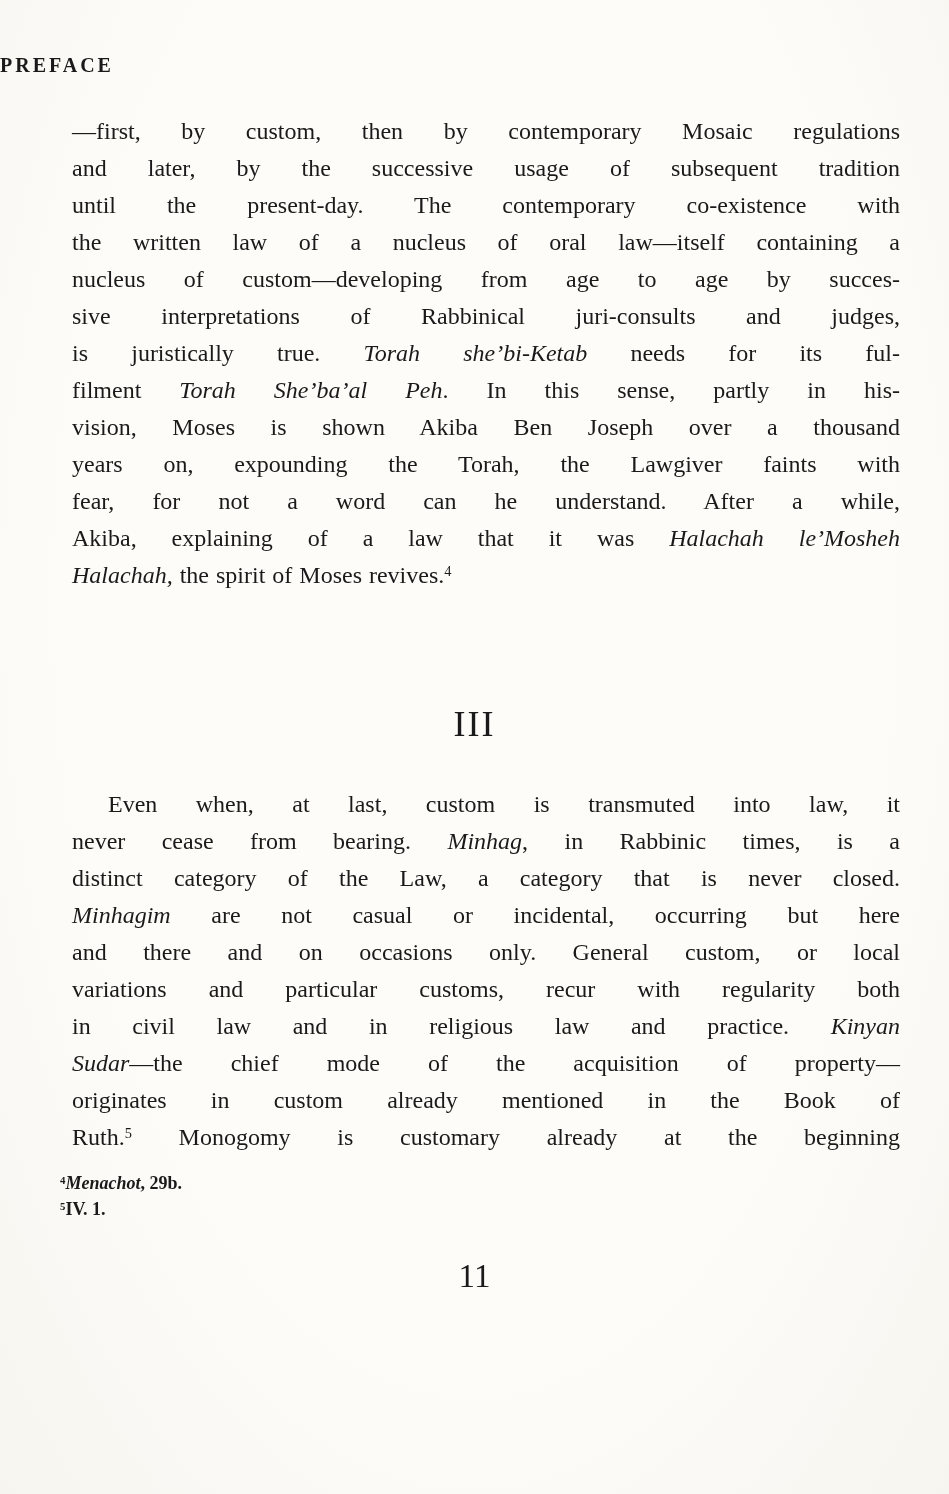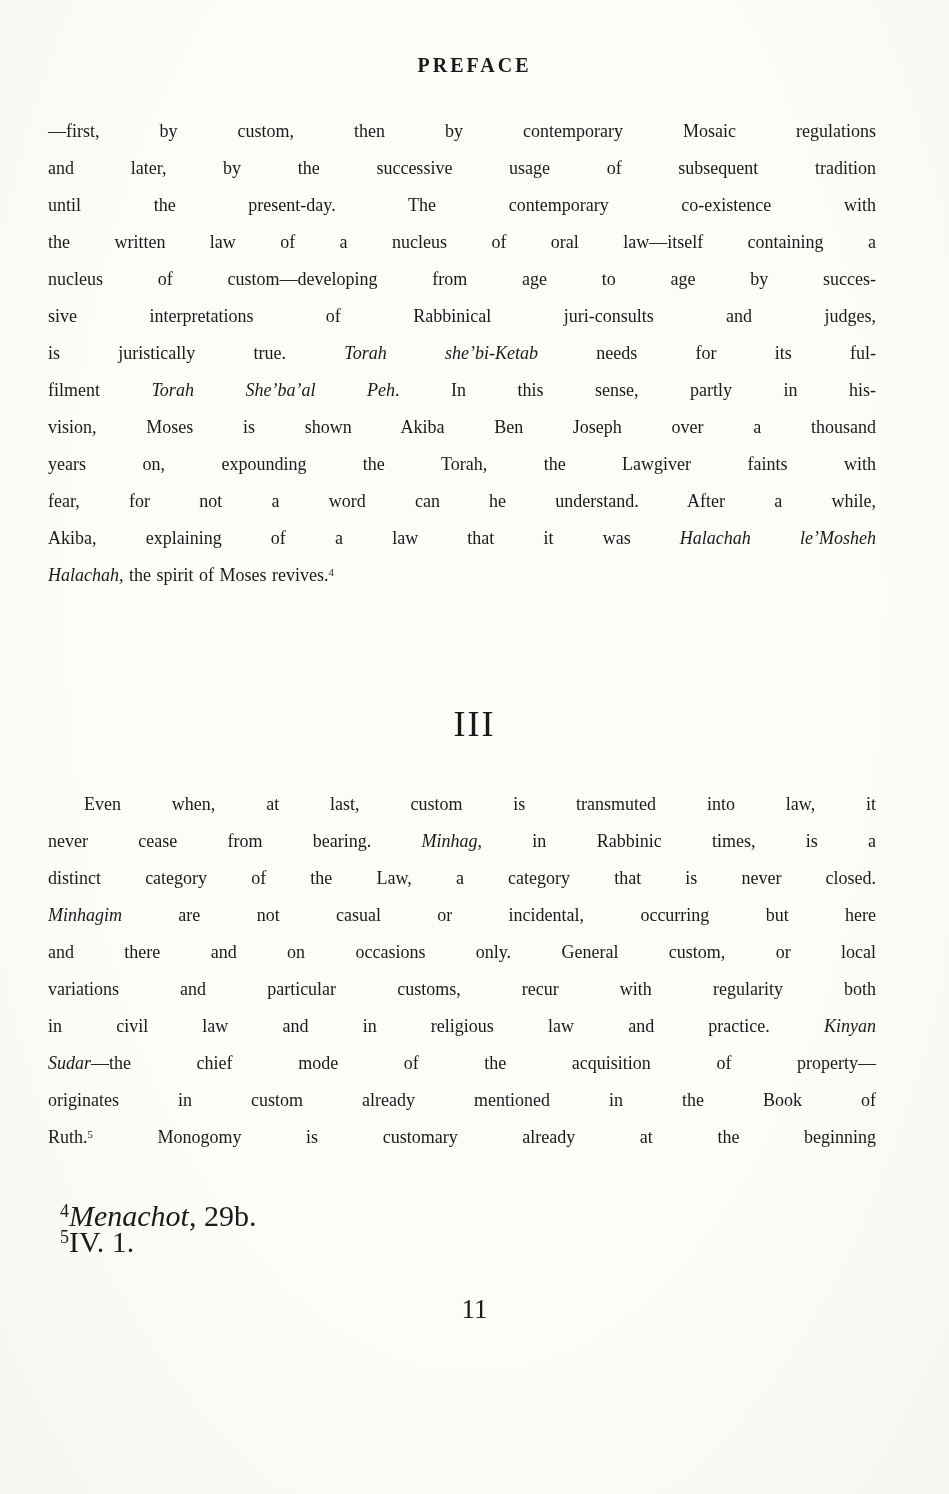--- a/index.html
+++ b/index.html
@@ -12,30 +12,29 @@
     width: 949px;
     height: 1494px;
     background:
       radial-gradient(ellipse at 50% 40%, #fdfcf9 60%, #f7f5ef 100%);
     font-family: "Liberation Serif", "DejaVu Serif", serif;
     color: #1a1a1a;
     overflow: hidden;
   }
   .running-head {
     padding-top: 52px;
-    text-align: center;
     font-size: 20px;
     font-weight: bold;
     letter-spacing: 3px;
     line-height: 26px;
   }
   .body-text {
     width: 828px;
-    margin-left: 48px;
-    font-size: 18px;
+    margin-left: 72px;
+    font-size: 24px;
     line-height: 37px;
     word-spacing: 1px;
   }
   .para-1 { margin-top: 35px; }
   .line {
     text-align: justify;
     text-align-last: justify;
   }
   .line.last {
     text-align-last: left;
@@ -51,33 +50,34 @@
   }
   .section-heading {
     margin-top: 113px;
     text-align: center;
     font-size: 36px;
     line-height: 34px;
     letter-spacing: 2px;
   }
   .para-2 { margin-top: 45px; }
   .footnotes {
-    margin-top: 47px;
+    margin-top: 14px;
     margin-left: 60px;
-    font-size: 30px;
+    font-size: 18px;
     line-height: 26px;
+    font-weight: bold;
   }
   .footnotes .line {
     text-align: left;
     text-align-last: left;
   }
   .page-number {
     margin-top: 38px;
     text-align: center;
-    font-size: 27px;
+    font-size: 33px;
     line-height: 32px;
   }
 </style>
 </head>
 <body>
 
 <div class="page">
 
   <div class="running-head">PREFACE</div>
 

